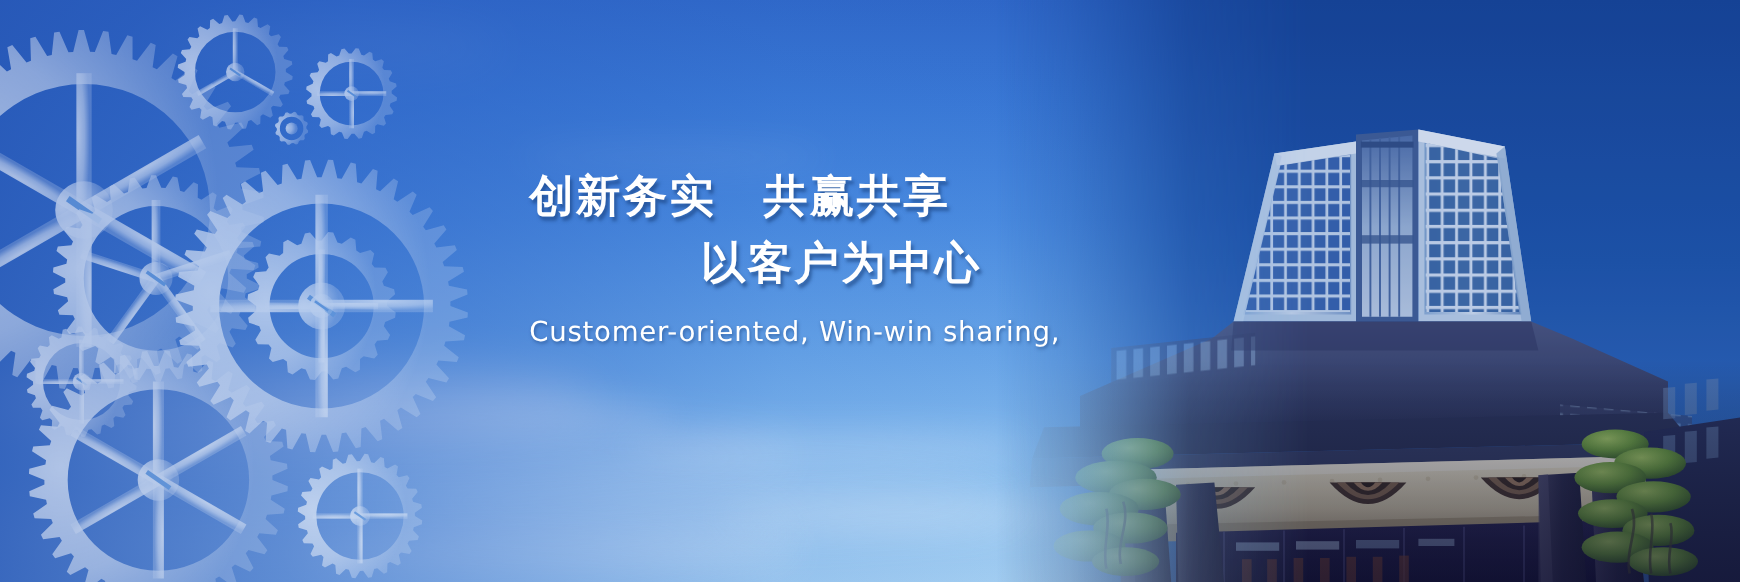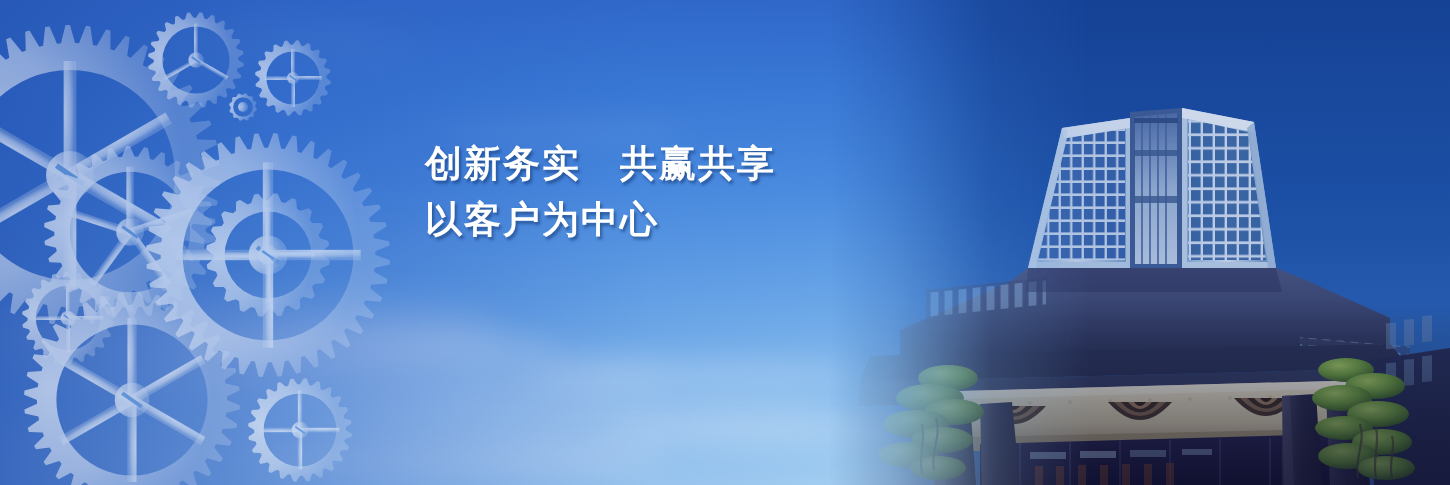--- a/index.html
+++ b/index.html
@@ -42,28 +42,28 @@
 
   
   #building{
     left:830px;top:0;width:620px;height:485px;
     -webkit-mask-image:linear-gradient(to right,rgba(0,0,0,0) 0%,rgba(0,0,0,.25) 10%,rgba(0,0,0,.8) 26%,#000 42%);
     mask-image:linear-gradient(to right,rgba(0,0,0,0) 0%,rgba(0,0,0,.25) 10%,rgba(0,0,0,.8) 26%,#000 42%);
   }
   #building svg{display:block;}
 
   
-  #copy{position:absolute;left:425px;top:138px;width:520px;}
+  #copy{position:absolute;left:441px;top:138px;width:520px;}
   .cn{
     color:#fff;font-weight:bold;letter-spacing:2px;white-space:pre;
     text-shadow:2px 3px 3px rgba(16,52,110,.55);
     font-family:"DejaVu Sans","Liberation Sans",sans-serif;
   }
   #cn1{font-size:37px;line-height:52px;}
-  #cn2{font-size:37px;line-height:52px;margin-top:4px;}
+  #cn2{font-size:37px;line-height:52px;margin-top:4px;text-align:center;}
   .en{
     color:#fff;font-size:23px;line-height:34px;letter-spacing:.6px;
     text-shadow:1px 2px 3px rgba(16,52,110,.5);
     font-family:"DejaVu Sans","Liberation Sans",sans-serif;
   }
   #en1{margin-top:14px;}
 </style>
 </head>
 <body>
 
@@ -428,15 +428,16 @@
       </g>
 
       <rect width="620" height="485" fill="#2a4fa0" opacity=".17"></rect>
       <rect y="300" width="620" height="185" fill="url(#bottomFade)"></rect>
     </svg>
   </div>
 
   <div id="copy">
     <div class="cn" id="cn1">创新务实　共赢共享</div>
     <div class="cn" id="cn2">以客户为中心</div>
+    <div class="en" id="en1">Customer-oriented, Win-win sharing,</div>
   </div>
 
 </div>
 
 </body></html>

